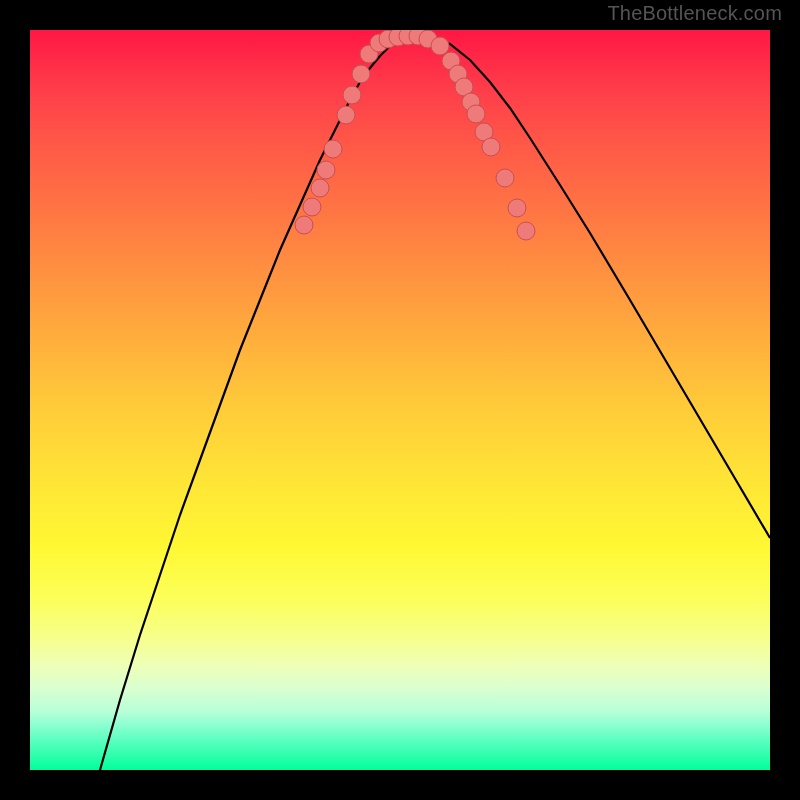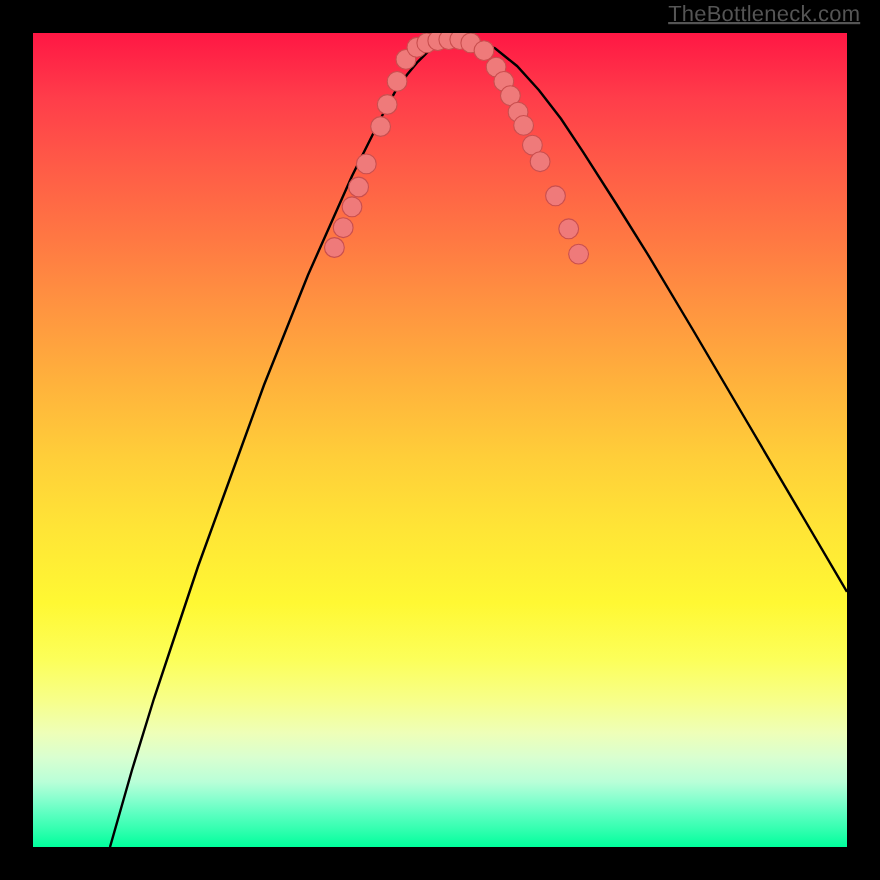--- a/index.html
+++ b/index.html
@@ -59,21 +59,20 @@
     height: 740px;
   }
   .watermark {
     position: absolute;
     top: 2px;
     right: 18px;
     color: #555;
     font-size: 20px;
     font-weight: 500;
     letter-spacing: 0.2px;
-    text-decoration: underline;
   }
 </style>
 </head>
 <body>
 
 <div class="frame">
   <div class="plot">
     <div class="gradient"></div>
     <svg class="curve" viewBox="0 0 740 740" preserveAspectRatio="none">
       <path id="curve-path" fill="none" stroke-width="2.2" d="M70 740 L90 670 L110 605 L130 545 L150 485 L170 430 L190 375 L210 320 L230 270 L250 220 L270 175 L290 130 L300 110 L310 90 L320 70 L330 52 L340 38 L350 26 L360 16 L370 10 L380 7 L390 5 L400 6 L420 14 L440 30 L460 52 L480 78 L500 108 L530 155 L560 203 L600 270 L650 355 L700 440 L740 508" stroke="#000000"></path>

